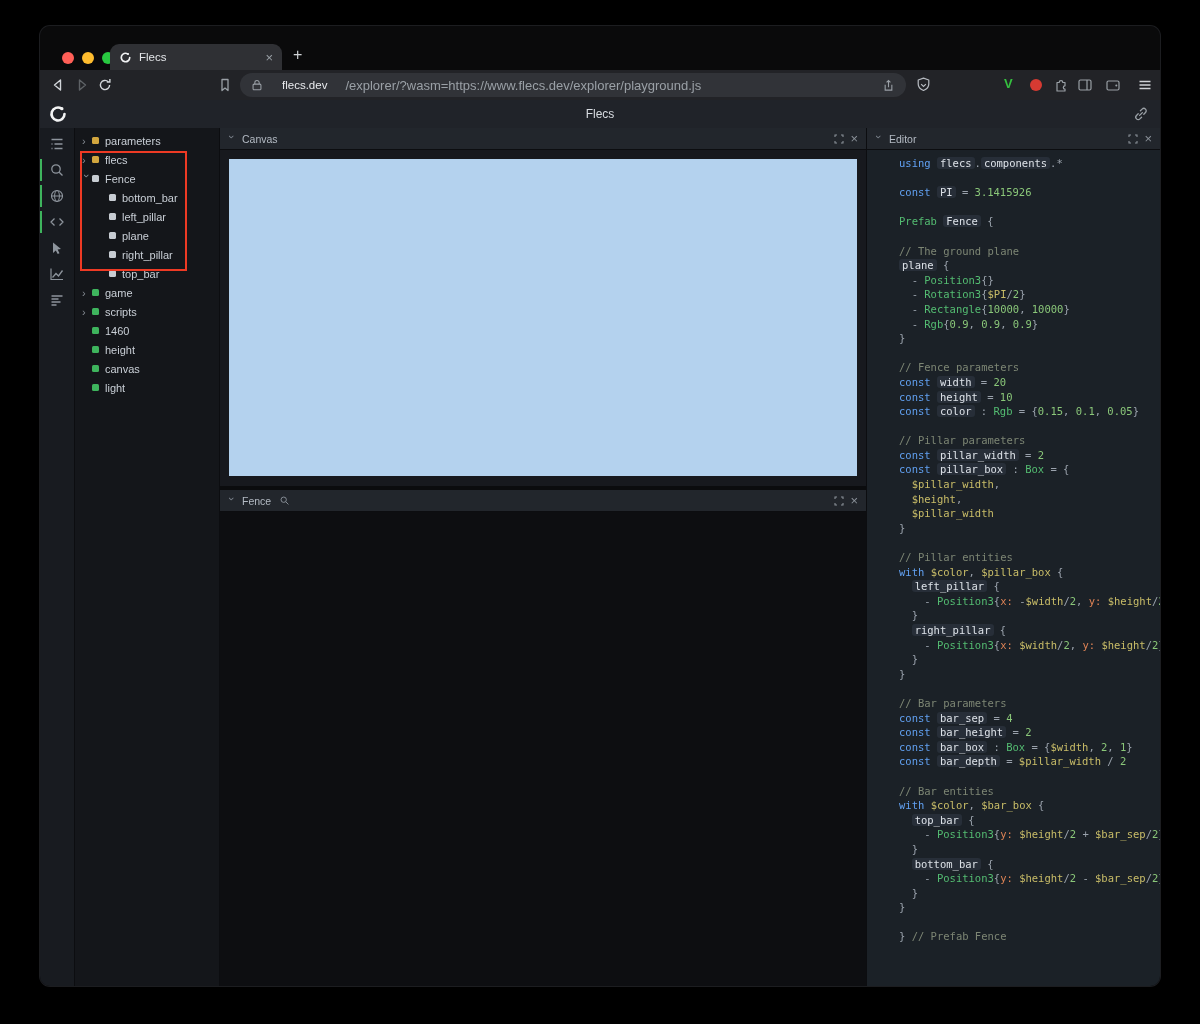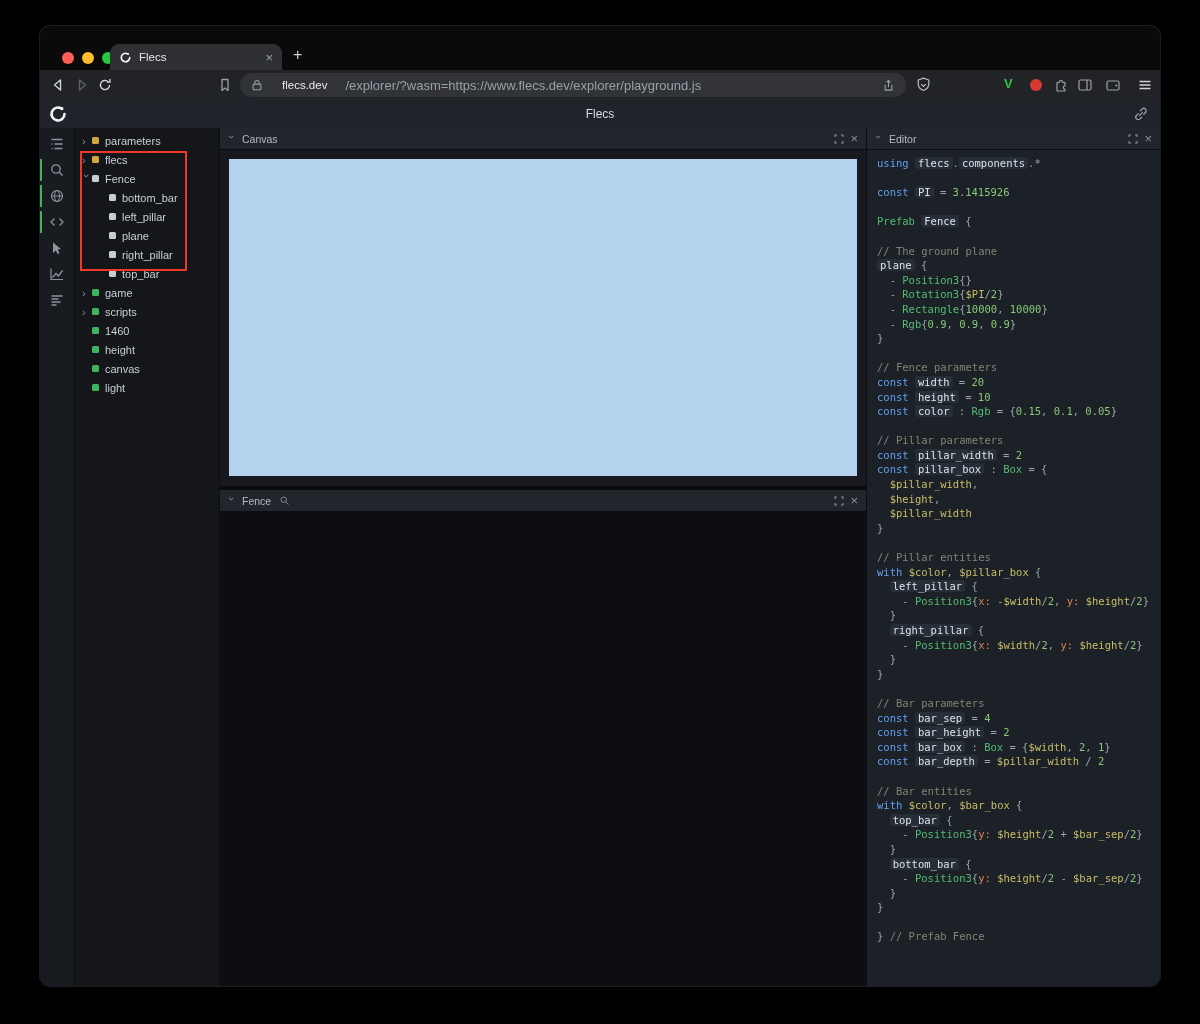--- a/index.html
+++ b/index.html
@@ -52,21 +52,21 @@
   .phbtn{color:#8a9199;display:flex;align-items:center;}
   .phx{color:#8a9199;font-size:13px;line-height:1;}
   .canvascontent{height:336px;background:#17191e;position:relative;flex:none;}
   .bluecanvas{position:absolute;left:9px;right:9px;top:9px;bottom:10px;background:#b4d2ee;}
   .centergap{height:4px;background:#0b0c0e;flex:none;}
   .searchcontent{flex:1;background:#0d0e11;}
 
   .editorpanel{width:294px;height:100%;background:#1b2127;border-left:1px solid #0c0d10;display:flex;flex-direction:column;flex:none;justify-content:flex-end;}
   .codewrap{flex:1;padding:6px 4px 0 10px;overflow:hidden;}
   #code{font-family:"DejaVu Sans Mono","Liberation Mono",monospace;font-size:10.5px;line-height:14.6px;white-space:pre;color:#9aa2ac;}
-  .cline{height:14.6px;}
+  .cline{height:14.6px;margin-left:22px;}
   .tok-k{color:#61a0f1}
   .tok-g{color:#54bd72}
   .tok-n{color:#8ac779}
   .tok-v{color:#c9bd68}
   .tok-m{color:#de8355}
   .tok-c{color:#7d8674}
   .tok-p{color:#9aa2ac}
   .tok-i{color:#dde2e8;background:#272e38;border-radius:3px;padding:0 3px;}
 
   .annotation{position:absolute;left:80px;top:151px;width:107px;height:120px;border:2px solid #ee3a24;z-index:60;pointer-events:none;}

